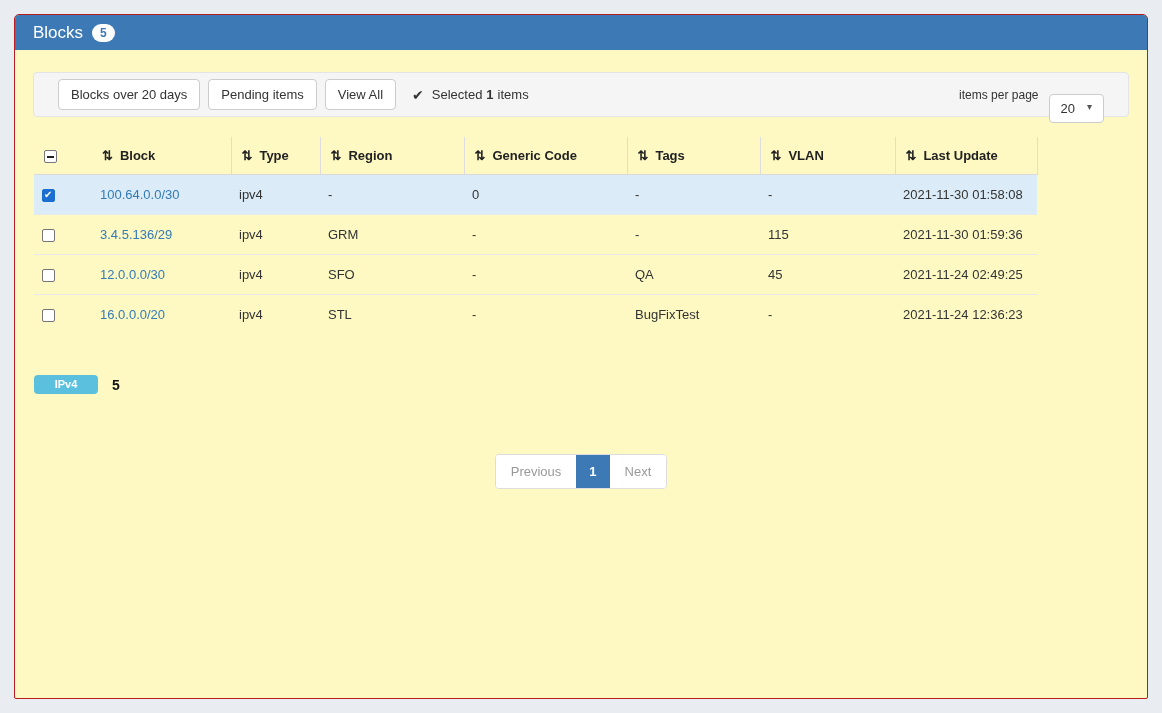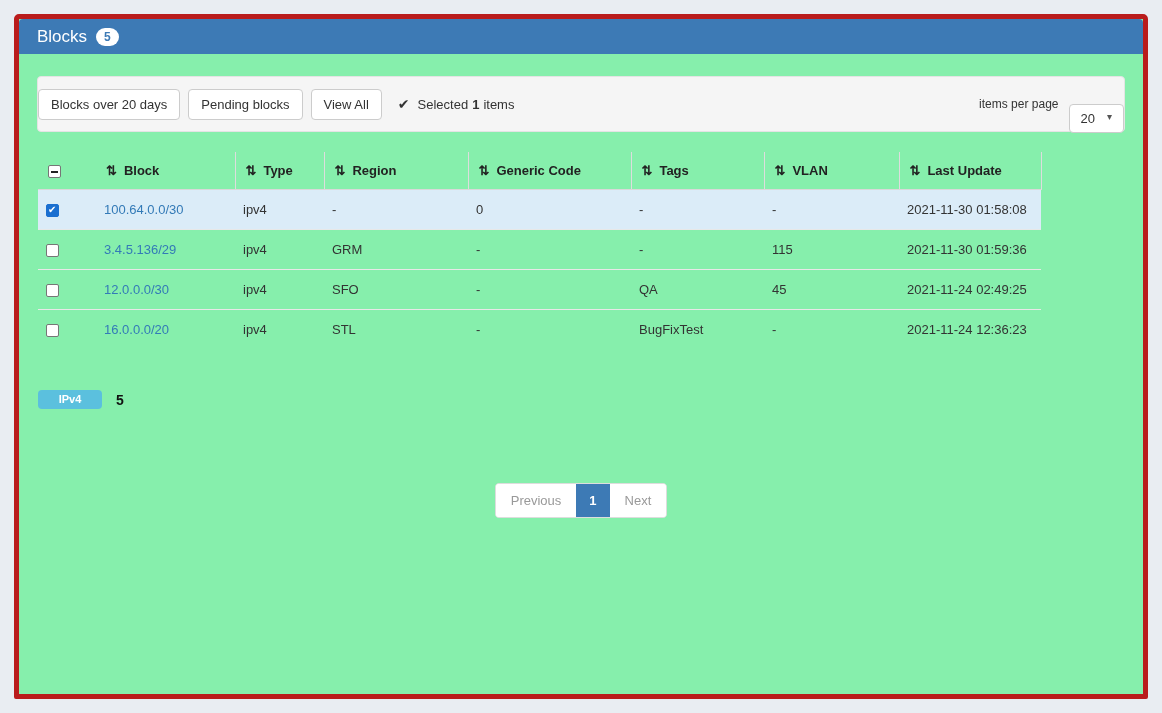--- a/index.html
+++ b/index.html
@@ -7,22 +7,22 @@
   body {
     position:relative;
     background:#e9edf2;
     font-family:"Liberation Sans", sans-serif;
     color:#333;
     overflow:hidden;
   }
   .panel {
     position:absolute; left:14px; top:14px;
     width:1134px; height:685px;
-    background:#86efac;
-    border:5px solid #b91c1c;
+    background:#fef9c3;
+    border:1px solid #b91c1c;
     border-radius:5px 5px 2px 2px;
   }
   .panel-header {
     height:35px; background:#3d7ab5;
     border-radius:4px 4px 0 0;
     display:flex; align-items:center;
     padding:0 18px;
   }
   .panel-title { color:#fff; font-size:17px; }
   .panel-badge {
@@ -30,23 +30,23 @@
     font-size:12px; font-weight:bold;
     border-radius:11px; padding:3px 8px;
     margin-left:9px; line-height:1;
   }
   
   .toolbar {
     margin:22px 18px 0 18px;
     background:#f5f5f5;
     border:1px solid #e4e4e4;
     border-radius:4px;
-    height:56px;
+    height:45px;
     display:flex; align-items:center;
-    padding:0 0;
+    padding:0 24px;
   }
   .tb-btn {
     background:#fff; border:1px solid #ccc; border-radius:4px;
     padding:7px 12px; font-size:13px; color:#333;
     margin-right:8px; font-family:inherit; cursor:pointer;
   }
   .selected-info { display:flex; align-items:center; margin-left:8px; font-size:13px; color:#333; }
   .check-icon { font-size:14px; color:#333; margin-right:8px; }
   .sel-count { font-weight:bold; margin:0 4px; }
   .tb-right { margin-left:auto; display:flex; align-items:center; }
@@ -99,21 +99,21 @@
     display:inline-block; width:64px;
     background:#5bc0de; color:#fff;
     font-size:11px; font-weight:bold; text-align:center;
     border-radius:4px; padding:4px 0; line-height:1;
   }
   .sum-count { font-weight:bold; font-size:14px; color:#111; margin-left:14px; }
   
   .paging { text-align:center; margin-top:44px; }
   .page-status { font-size:14px; color:#333; }
   .pager {
-    display:inline-flex; margin-top:30px;
+    display:inline-flex; margin-top:16px;
     border:1px solid #ddd; border-radius:4px;
     overflow:hidden; background:#fff;
   }
   .page-prev, .page-next {
     padding:9px 15px; color:#999; font-size:13px; cursor:pointer; background:#fff;
   }
   .page-cur {
     padding:9px 13px; background:#3d7ab5; color:#fff; font-size:13px; font-weight:bold;
   }
   
@@ -141,21 +141,21 @@
 
 <div class="panel">
 
   <div class="panel-header">
     <span class="panel-title">Blocks</span>
     <span class="panel-badge">5</span>
   </div>
 
   <div class="toolbar">
     <button class="tb-btn">Blocks over 20 days</button>
-    <button class="tb-btn">Pending blocks</button>
+    <button class="tb-btn">Pending items</button>
     <button class="tb-btn">View All</button>
     <span class="selected-info">
       <span class="check-icon">✔</span>
       <span>Selected</span>
       <span class="sel-count">1</span>
       <span>items</span>
     </span>
     <span class="tb-right">
       <span class="ipp-label">items per page</span>
       <span class="ipp-select">

